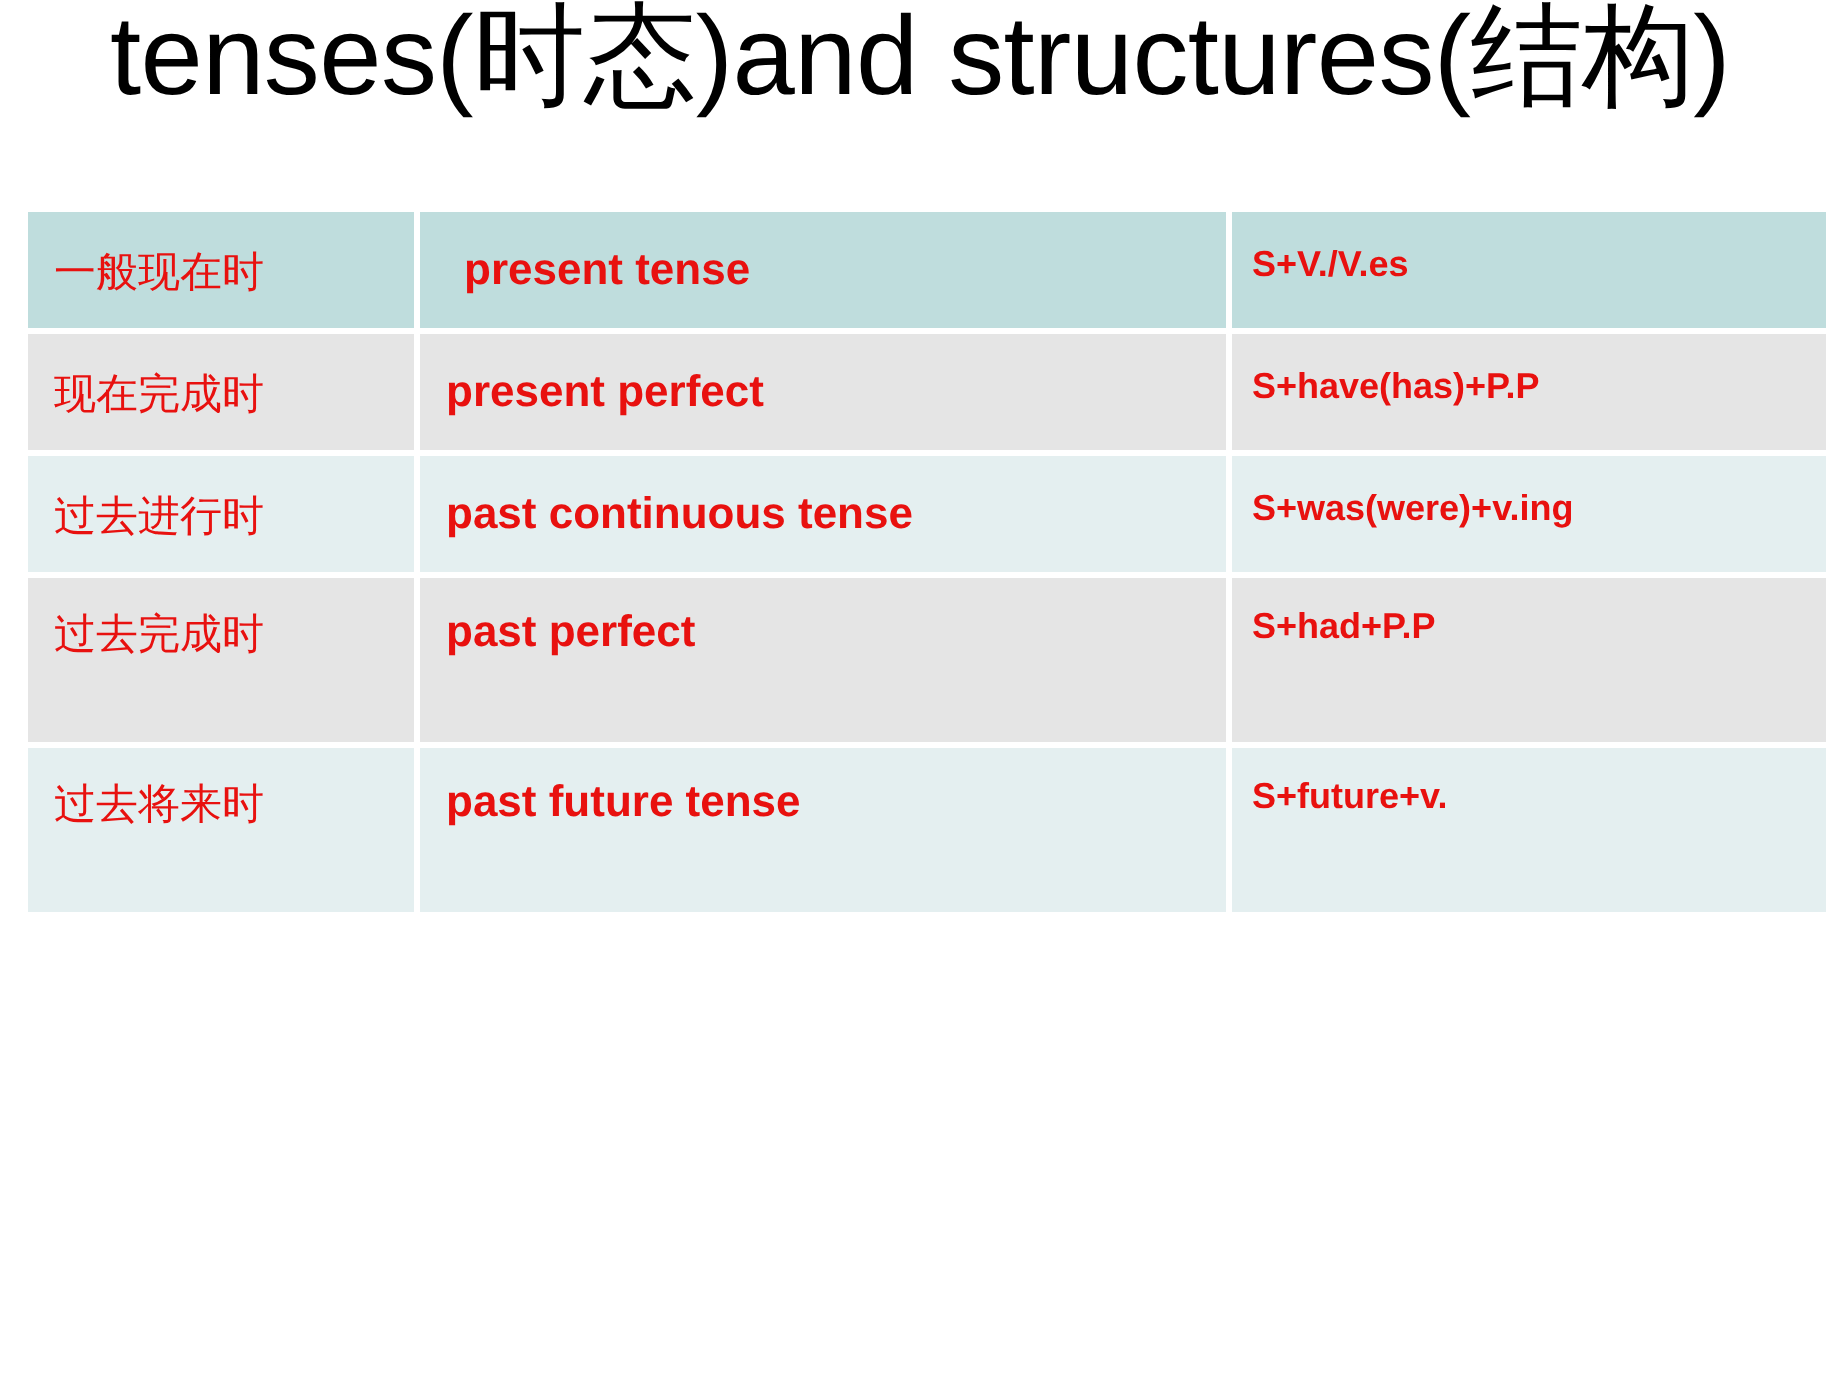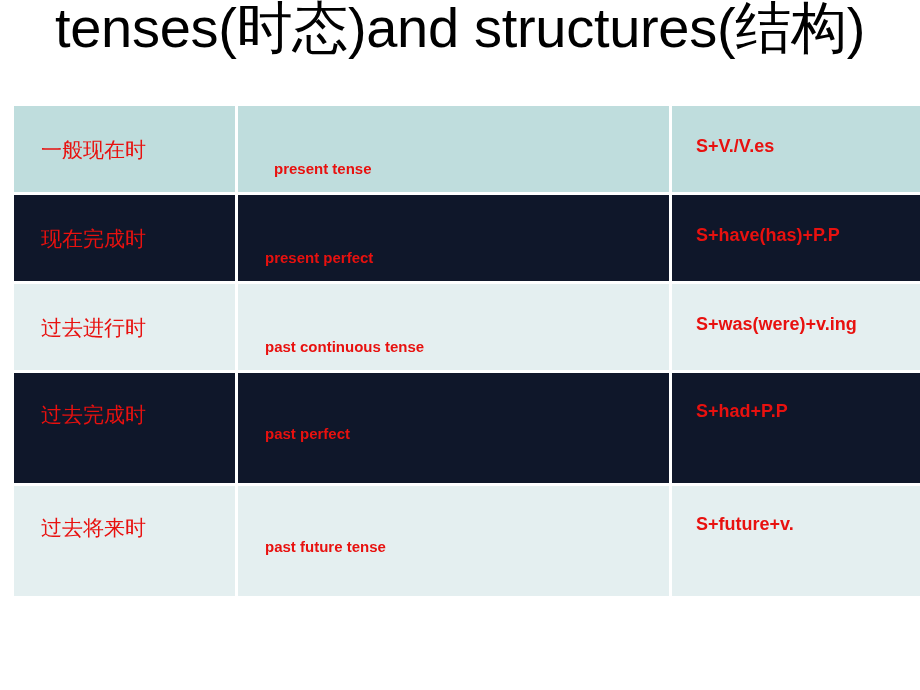--- a/index.html
+++ b/index.html
@@ -36,57 +36,56 @@
   #tense-table {
     position: absolute;
     left: 14px;
     top: 106px;
     width: 893px;
     border-collapse: collapse;
     table-layout: fixed;
     z-index: 2;
   }
   #tense-table td {
-    padding: 14px;
+    padding: 0;
     vertical-align: top;
     border-right: 3px solid #ffffff;
     border-bottom: 3px solid #ffffff;
   }
   #tense-table td:last-child {
     border-right: none;
   }
   #tense-table tr:last-child td {
     border-bottom: none;
   }
 
   .col-cn   { width: 193px; }
   .col-en   { width: 403px; }
   .col-form { width: 297px; }
 
   
   .row-head td { background: #bfdddd; }
   .row-a td    { background: #e4eff0; }
-  .row-b td    { background: #0f172a; }
+  .row-b td    { background: #e5e5e5; }
 
   
   .cell {
     display: block;
     color: #e8110f;
     font-weight: bold;
     font-family: "Liberation Sans", sans-serif;
   }
   .cell.cn {
     font-size: 21px;
     padding-left: 13px;
     font-weight: normal;
   }
   .cell.en {
-    font-size: 15px;
+    font-size: 22px;
     padding-left: 13px;
-    margin-top: 24px;
   }
   .cell.form {
     font-size: 18px;
     padding-left: 10px;
   }
   .cell.indent { padding-left: 22px; }
 
   
   .h-std   { height: 58px; }
   .h-tall  { height: 82px; }

